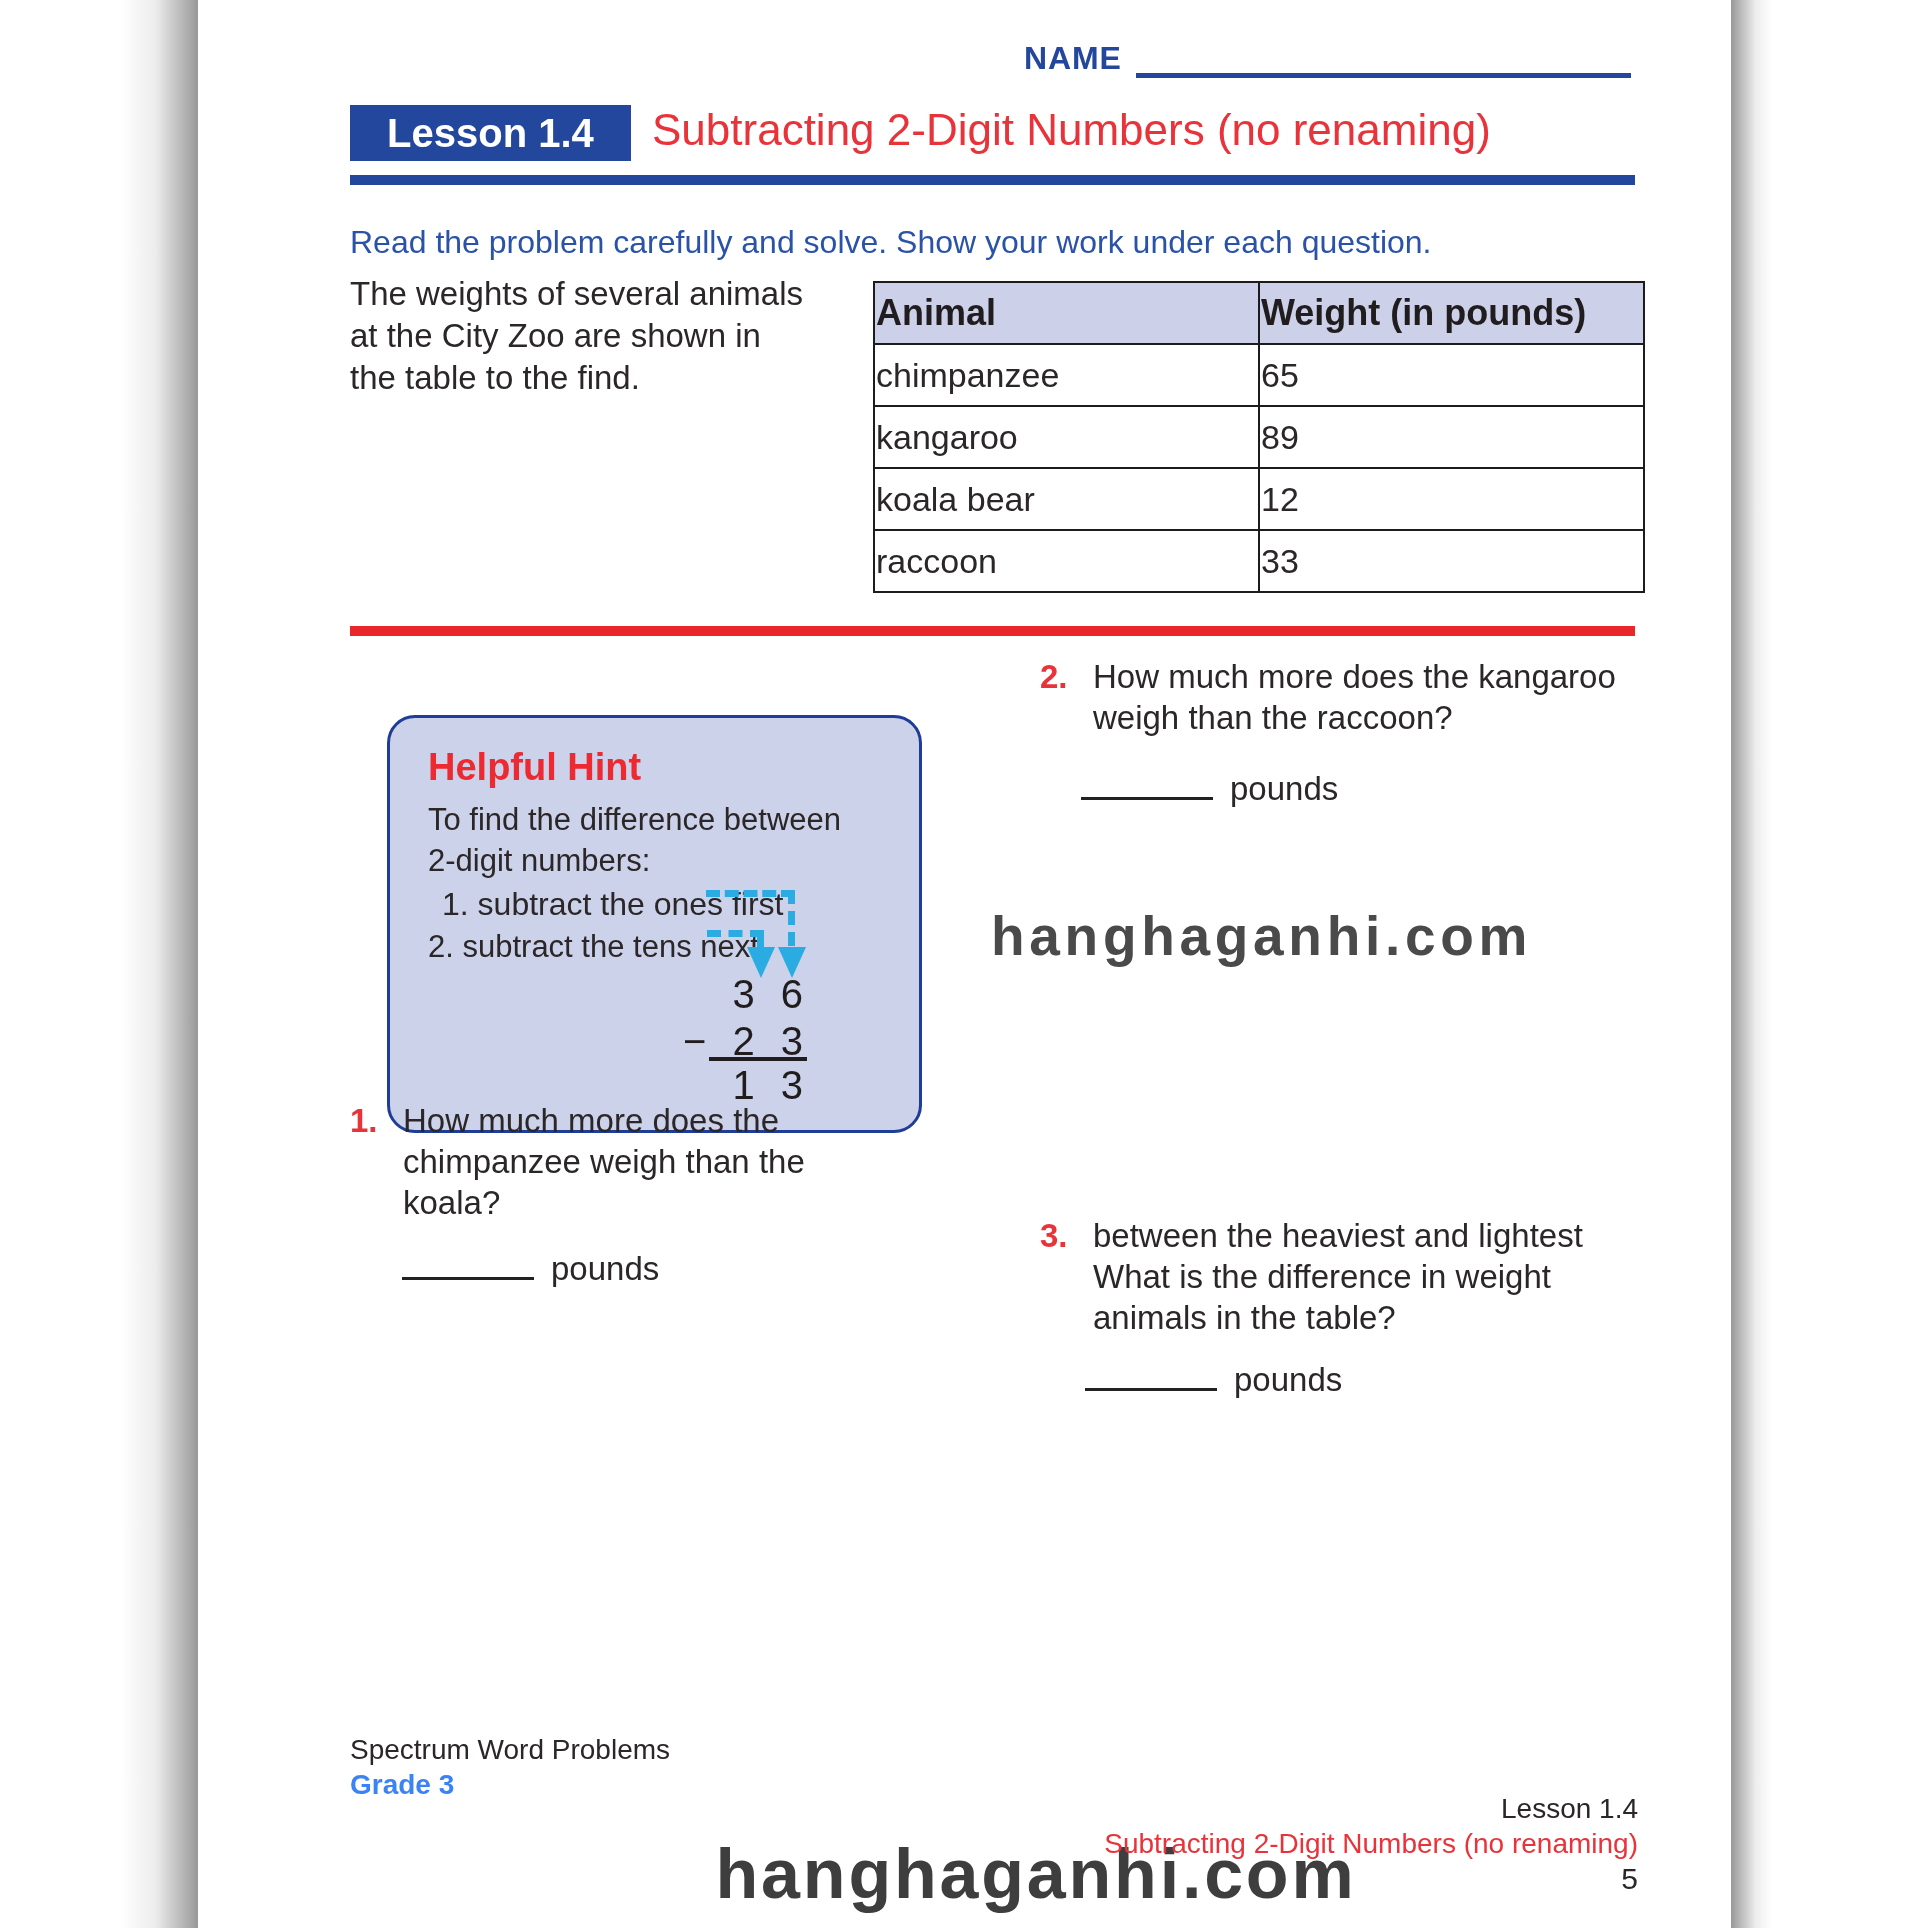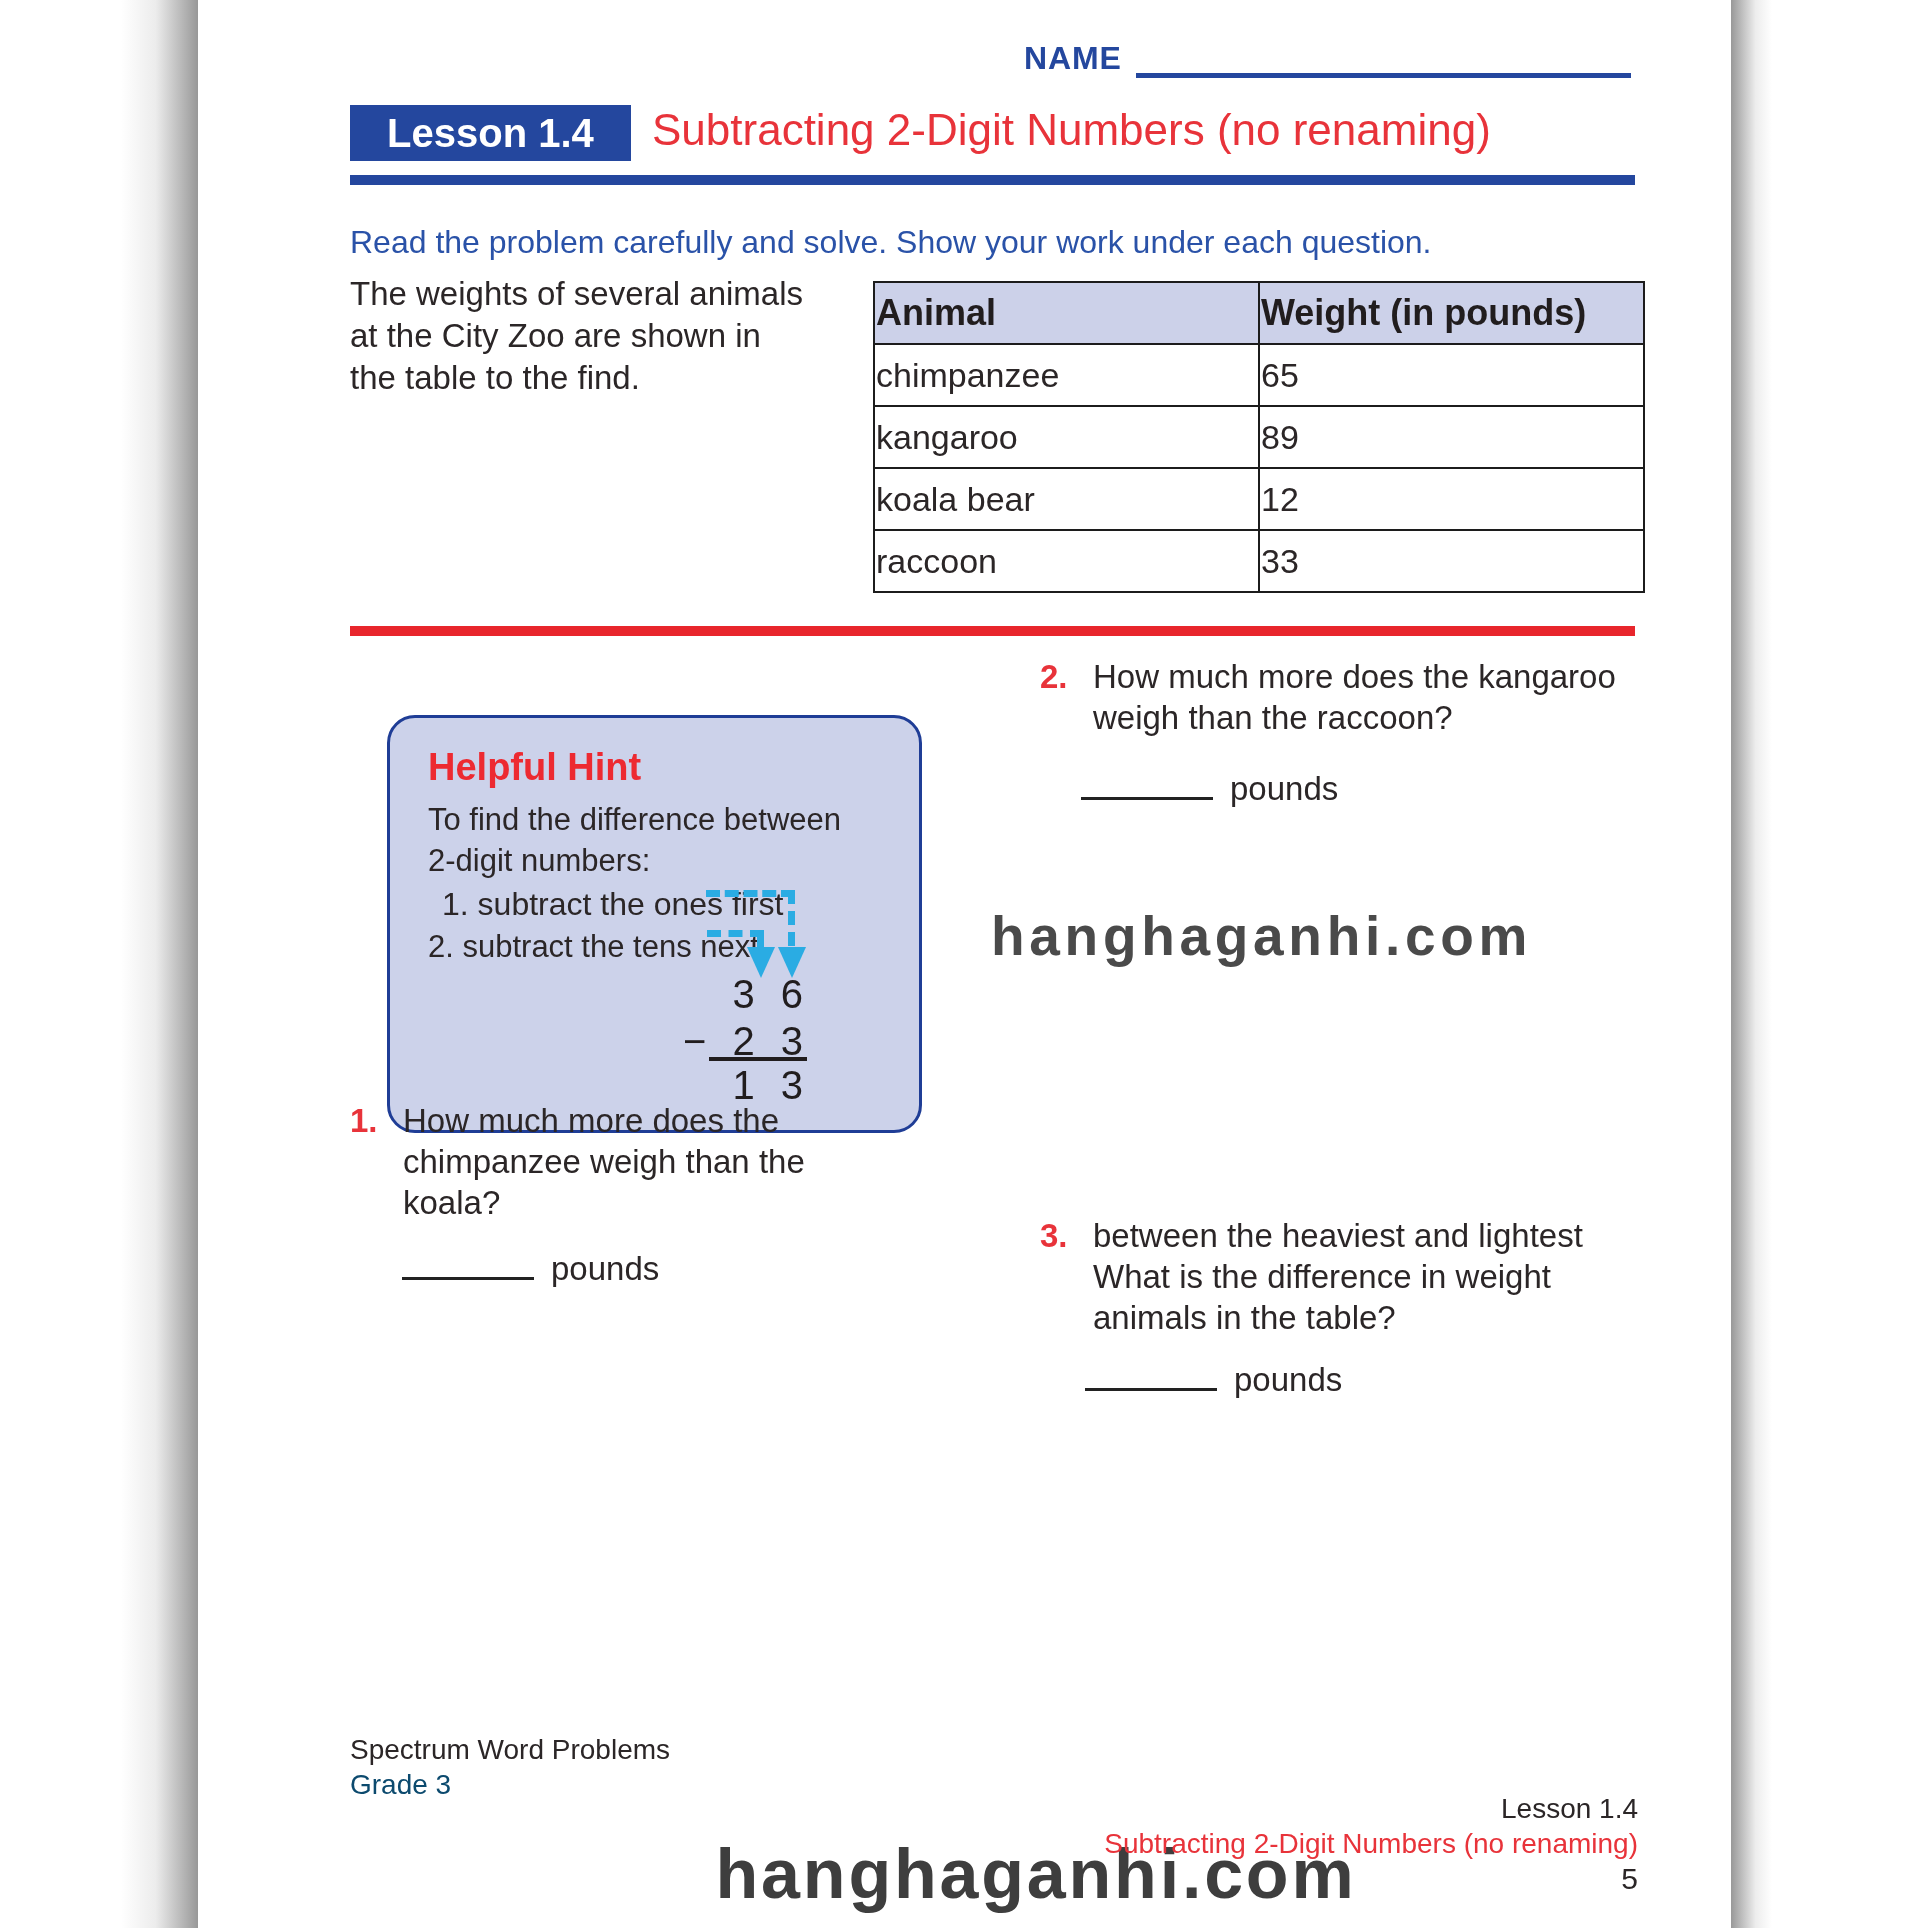--- a/index.html
+++ b/index.html
@@ -73,21 +73,21 @@
   .ans2{left:1081px;top:765px;}
   .ans3{left:1085px;top:1356px;}
 
   
   .wm-center{left:991px;top:904px;font-size:55px;font-weight:600;color:#4a4a4a;letter-spacing:4.7px;}
   .wm-bottom{left:650px;top:1834px;width:772px;text-align:center;font-size:70px;font-weight:bold;
              color:#3e3e3e;letter-spacing:2.8px;}
 
   
   .footer-left{left:350px;top:1732px;font-size:28px;line-height:35px;}
-  .footer-left .grade{color:#0c4a6e;}
+  .footer-left .grade{color:#3b82f6;font-weight:bold;}
   .footer-right{right:290px;top:1791px;text-align:right;font-size:28px;line-height:35px;}
   .footer-right .subtitle{color:#e8333a;}
   .footer-right .pagenum{font-size:30px;}
 </style>
 </head>
 <body>
 
 <div class="canvas">
 
   <div class="abs shadow-left"></div>

